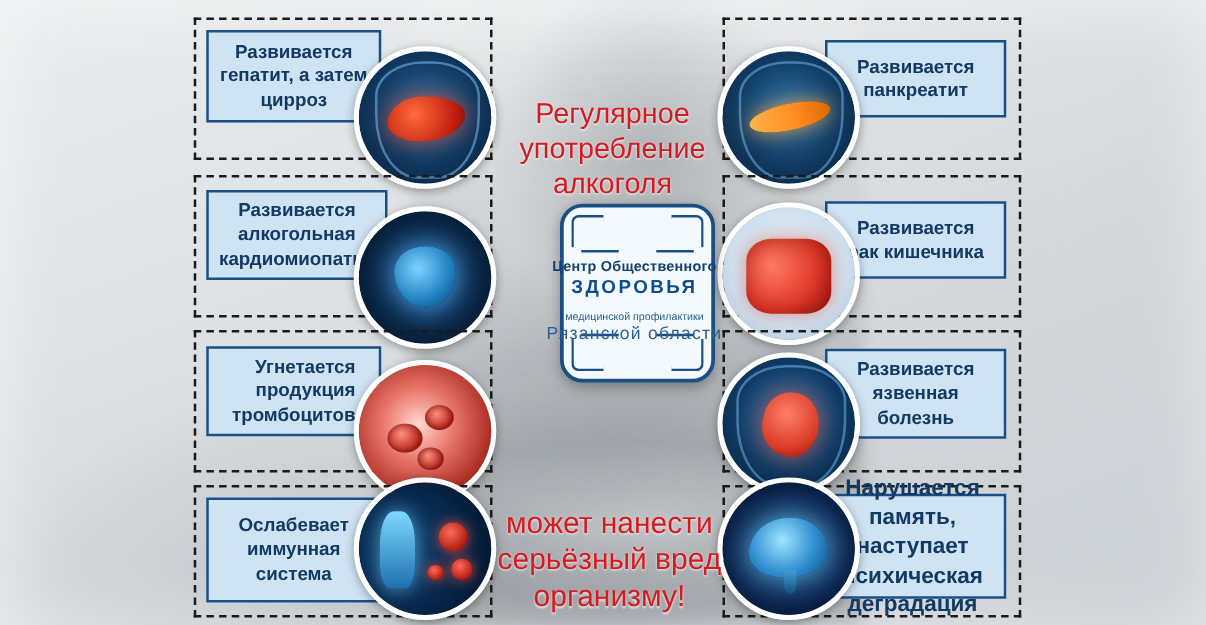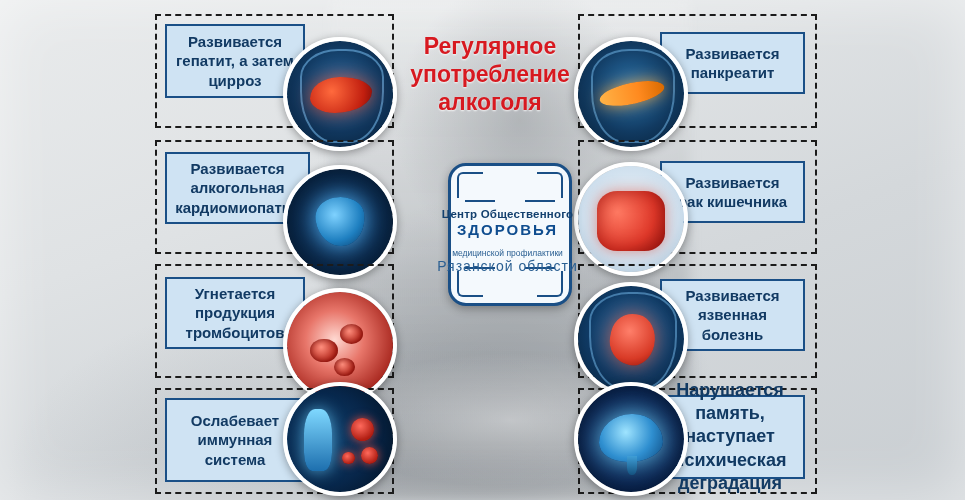--- a/index.html
+++ b/index.html
@@ -106,24 +106,25 @@
   .b-immune .g3{left:52%;top:62%;width:12%;height:12%;}
 
   .b-brain .inner{background:radial-gradient(circle at 50% 50%, #123f74 0%, #0a2450 55%, #030d20 100%);}
   .b-brain .organ{position:absolute;left:20%;top:26%;width:60%;height:46%;border-radius:52% 48% 55% 45%/60% 58% 42% 40%;background:radial-gradient(circle at 42% 38%, #9fe4ff, #2f8fd0 55%, #0d4a80 100%);box-shadow:0 0 26px rgba(120,215,255,0.9);}
   .b-brain .stem{position:absolute;left:46%;top:66%;width:10%;height:18%;background:linear-gradient(180deg,#3f9ed6,#14527f);border-radius:0 0 40% 40%;}
 
   
   .redtext{
     position:absolute;
     color:#d71920;
-    font-weight:bold;
+    font-weight:normal;
     text-align:center;
     line-height:1.22;
     text-shadow:0 1px 2px rgba(255,255,255,0.85);
+    margin-top:44px;
   }
   #headline{font-size:23px;}
   #footline{font-size:24px;}
 
   
   #logo-card{
     position:absolute;
     background:#f4f9fd;
     border:3px solid #1a4f86;
     border-radius:18px;
@@ -167,21 +168,21 @@
   <div class="label" style="left:165px;top:152px;width:145px;height:72px;white-space:pre-line;">Развивается
 алкогольная
 кардиомиопатия</div>
   <div class="bubble b-heart" style="left:283px;top:165px;width:106px;height:106px;">
     <div class="inner">
         <div class="organ"></div>
       </div>
   </div>
 
   <div class="dashframe" style="left:155px;top:264px;width:235px;height:110px;"></div>
-  <div class="label" style="left:165px;top:277px;width:140px;height:72px;white-space:pre-line;">Угнетается
+  <div class="label" style="left:165px;top:277px;width:140px;height:72px;white-space:pre-line;text-align:right;">Угнетается
 продукция
 тромбоцитов</div>
   <div class="bubble b-blood" style="left:283px;top:288px;width:106px;height:106px;">
     <div class="inner">
         <div class="cell c1"></div>
         <div class="cell c2"></div>
         <div class="cell c3"></div>
       </div>
   </div>
 
@@ -254,13 +255,16 @@
     <div class="logo-line" style="left:14px;bottom:34px;width:30px;"></div>
     <div class="logo-line" style="right:14px;bottom:34px;width:30px;"></div>
   </div>
   <div id="logo-text" style="left:410px;top:208px;width:195px;">
     <div class="l1">Центр Общественного</div>
     <div class="l2">ЗДОРОВЬЯ</div>
     <div class="l3">медицинской профилактики</div>
     <div class="l5">Рязанской области</div>
   </div>
 
+  <div class="redtext" id="footline" style="left:380px;top:360px;width:215px;white-space:pre-line;">может нанести
+серьёзный вред
+организму!</div>
 </div>
 
 </body></html>

